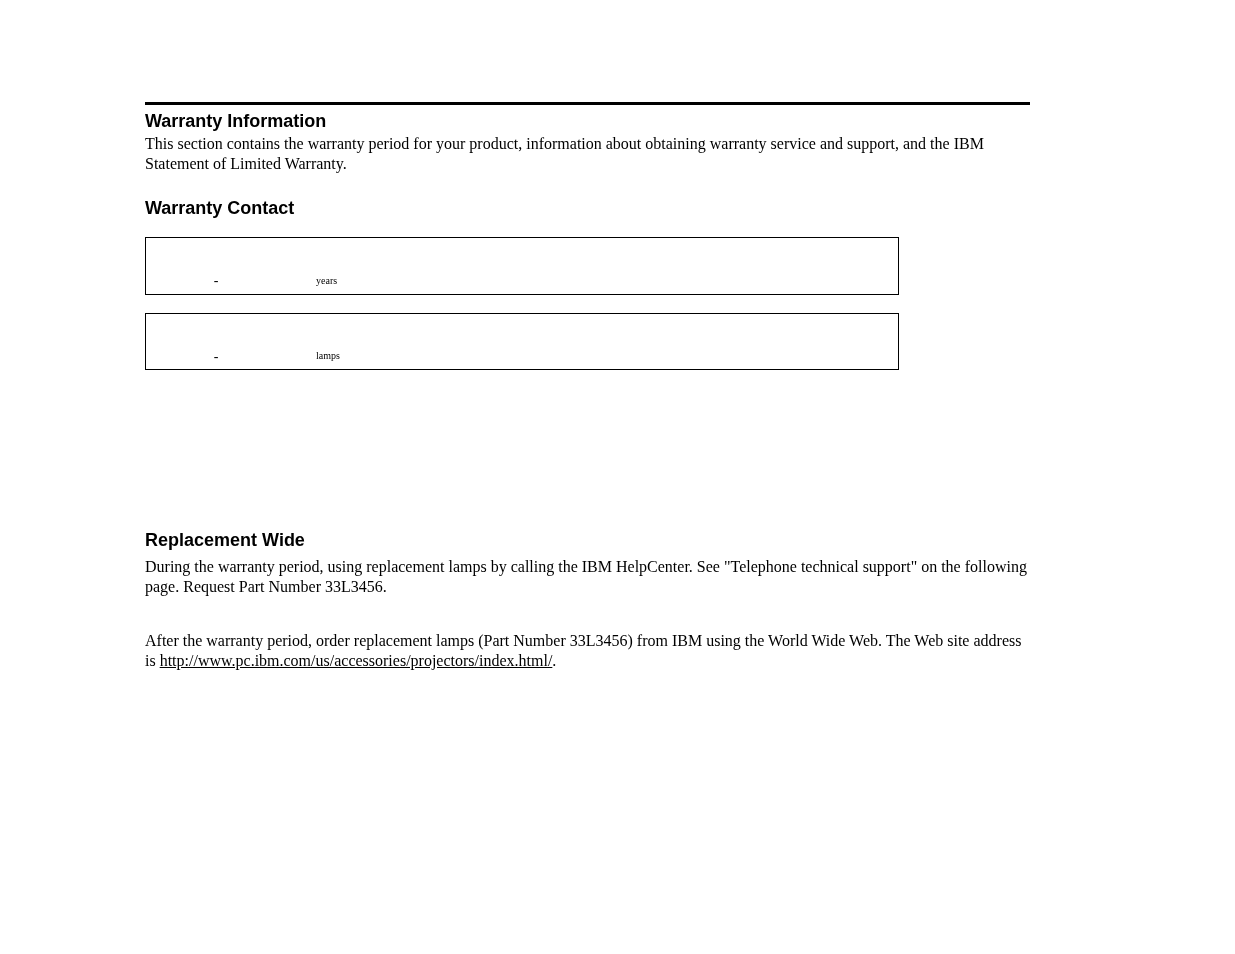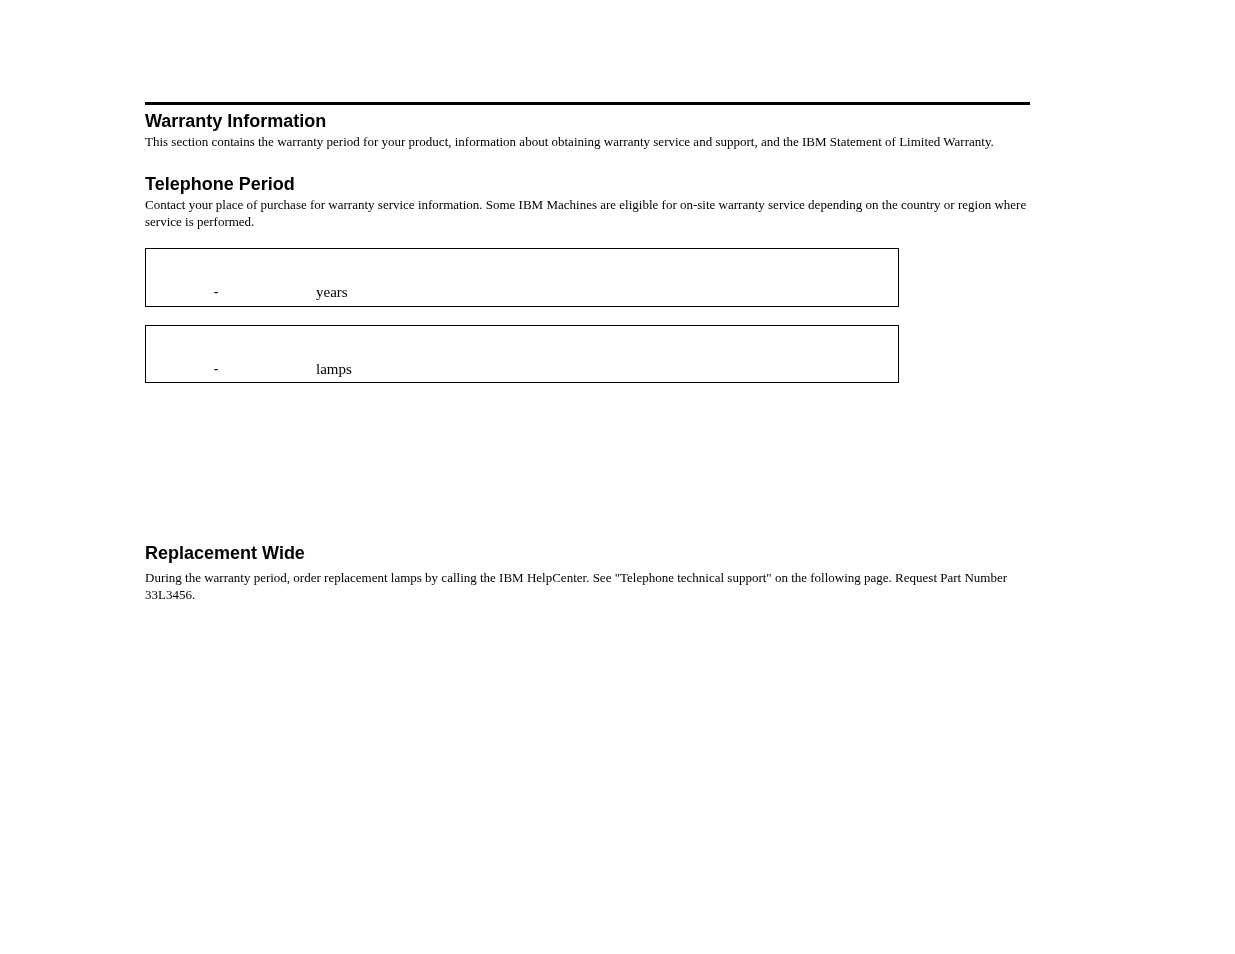--- a/index.html
+++ b/index.html
@@ -25,21 +25,21 @@
     }
     .heading {
       font-family: Arial, Helvetica, sans-serif;
       font-weight: bold;
       font-size: 18px;
       color: #000;
       margin-bottom: 2px;
     }
     .body-text {
       font-family: "Times New Roman", Times, serif;
-      font-size: 13px;
+      font-size: 16px;
       line-height: 1.25;
       color: #000;
     }
     .section-gap {
       margin-top: 24px;
     }
     .table-box {
       border: 1.5px solid #000;
       width: 754px;
       margin-top: 18px;
@@ -53,21 +53,21 @@
       width: 140px;
       text-align: center;
       padding-top: 34px;
       padding-bottom: 4px;
       font-size: 14px;
     }
     .cell-label {
       padding-top: 34px;
       padding-bottom: 4px;
       padding-left: 30px;
-      font-size: 15px;
+      font-size: 10px;
     }
     .table-box-2 {
       border: 1.5px solid #000;
       width: 754px;
       margin-top: 18px;
     }
     .replacement-section {
       margin-top: 160px;
     }
     .para-gap {
@@ -83,35 +83,37 @@
   </style>
 </head>
 <body>
 
 <div class="page">
   <div class="top-rule"></div>
 
   <div class="heading">Warranty Information</div>
   <div class="body-text">This section contains the warranty period for your product, information about obtaining warranty service and support, and the IBM Statement of Limited Warranty.</div>
 
-  <div class="heading section-gap">Telephone Period</div>
-  <div class="body-text">Contact your place of purchase for warranty service information. Some IBM Machines are eligible for on-site warranty service depending on the country or region where service is performed.</div>
+  <div class="heading section-gap">Warranty Contact</div>
 
   <div class="table-box">
     <div class="table-row">
       <div class="cell-dash body-text">-</div>
       <div class="cell-label body-text">years</div>
     </div>
   </div>
 
   <div class="table-box-2">
     <div class="table-row">
       <div class="cell-dash body-text">-</div>
       <div class="cell-label body-text">lamps</div>
     </div>
   </div>
 
   <div class="replacement-section">
     <div class="heading">Replacement Wide</div>
-    <div class="body-text" style="margin-top:6px;">During the warranty period, order replacement lamps by calling the IBM HelpCenter.  See "Telephone technical support"  on the following page.  Request Part Number 33L3456.</div>
+    <div class="body-text" style="margin-top:6px;">During the warranty period, using replacement lamps by calling the IBM HelpCenter.  See "Telephone technical support"  on the following page.  Request Part Number 33L3456.</div>
 
+    <div class="body-text para-gap">
+      <span class="inline">After the warranty period, order replacement lamps (Part Number 33L3456) from IBM using the World Wide Web.  The Web site address is </span><span class="link inline">http://www.pc.ibm.com/us/accessories/projectors/index.html/</span><span class="inline">.</span>
+    </div>
   </div>
 </div>
 
 </body></html>

